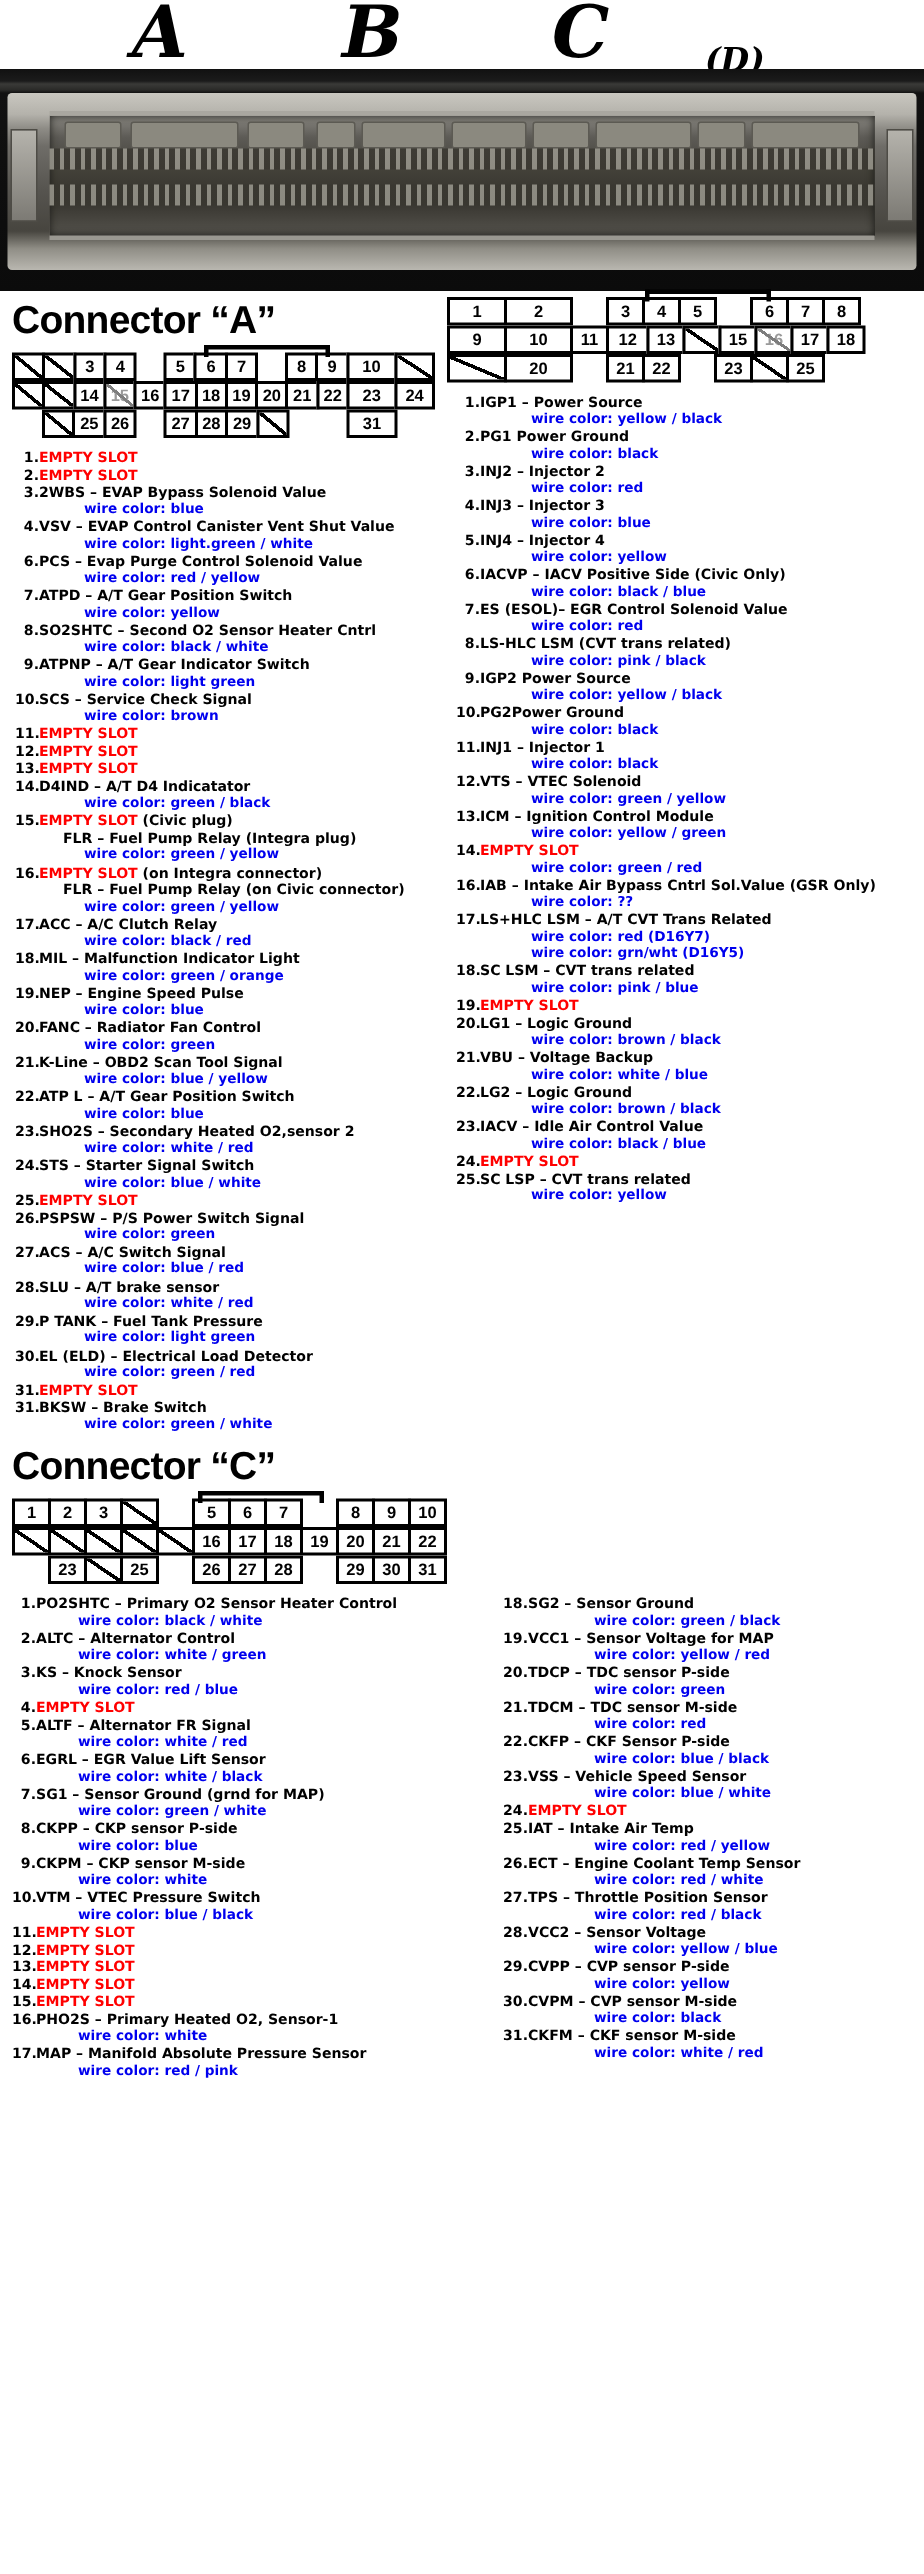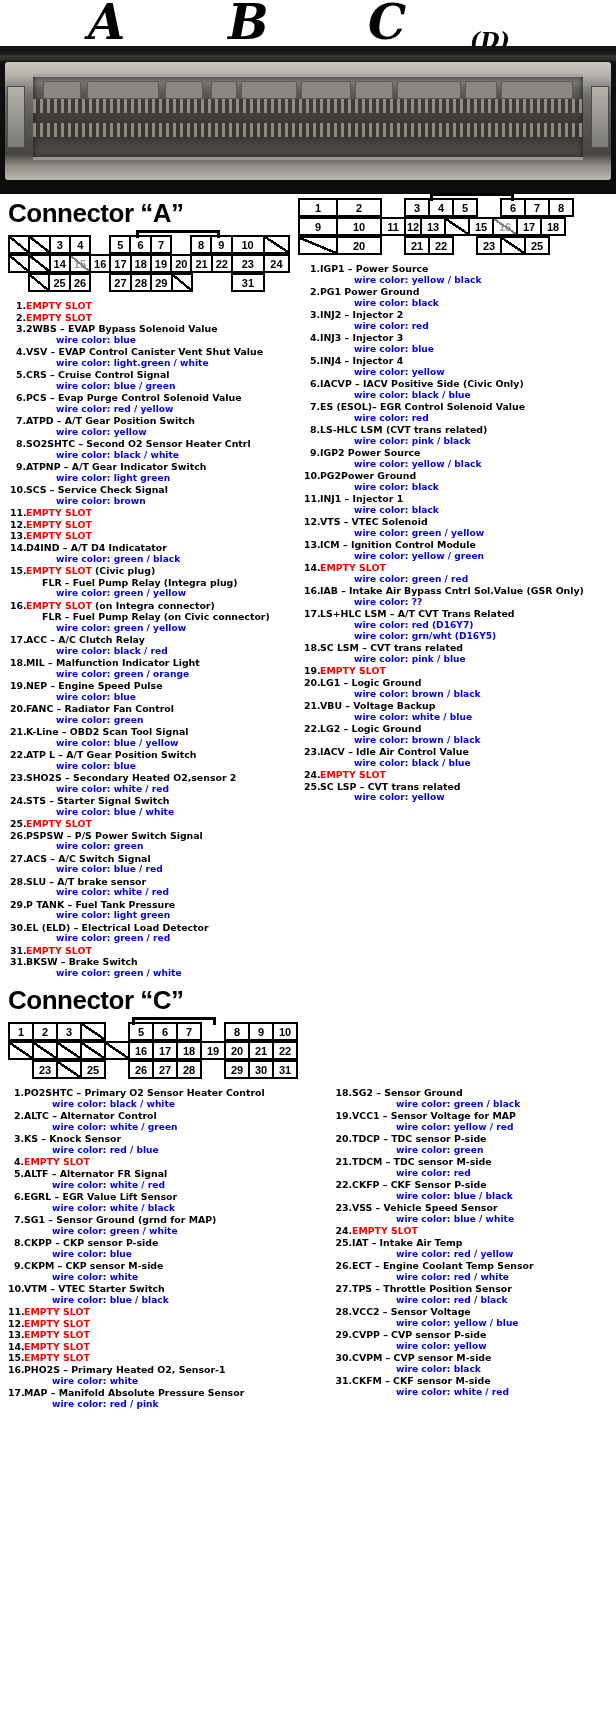--- a/index.html
+++ b/index.html
@@ -196,21 +196,20 @@
             <div class="cell" style="width: 40px;">31</div>
             <div class="cell gap" style="width: 32px;"></div>
           </div>
           <div class="caprail" style="left: 126px; width: 78px; top: -5px;"></div>
         </div>
       <ul class="plist listA" id="listA">
           <li class="pitem"><span class="pnum" style="width: 16px;">1. </span><span class="empty">EMPTY SLOT</span></li>
           <li class="pitem"><span class="pnum" style="width: 16px;">2. </span><span class="empty">EMPTY SLOT</span></li>
           <li class="pitem"><span class="pnum" style="width: 16px;">3. </span><span>2WBS – EVAP Bypass Solenoid Value</span><span class="wc">wire color: blue</span></li>
           <li class="pitem"><span class="pnum" style="width: 16px;">4. </span><span>VSV – EVAP Control Canister Vent Shut Value</span><span class="wc">wire color: light.green / white</span></li>
-          <li class="pitem"><span class="pnum" style="width: 16px;">5. </span><span>CRS – Cruise Control Signal</span><span class="wc">wire color: blue / green</span></li>
           <li class="pitem"><span class="pnum" style="width: 16px;">6. </span><span>PCS – Evap Purge Control Solenoid Value</span><span class="wc">wire color: red / yellow</span></li>
           <li class="pitem"><span class="pnum" style="width: 16px;">7. </span><span>ATPD – A/T Gear Position Switch</span><span class="wc">wire color: yellow</span></li>
           <li class="pitem"><span class="pnum" style="width: 16px;">8. </span><span>SO2SHTC – Second O2 Sensor Heater Cntrl</span><span class="wc">wire color: black / white</span></li>
           <li class="pitem"><span class="pnum" style="width: 16px;">9. </span><span>ATPNP – A/T Gear Indicator Switch</span><span class="wc">wire color: light green</span></li>
           <li class="pitem"><span class="pnum" style="width: 16px;">10. </span><span>SCS – Service Check Signal</span><span class="wc">wire color: brown</span></li>
           <li class="pitem"><span class="pnum" style="width: 16px;">11. </span><span class="empty">EMPTY SLOT</span></li>
           <li class="pitem"><span class="pnum" style="width: 16px;">12. </span><span class="empty">EMPTY SLOT</span></li>
           <li class="pitem"><span class="pnum" style="width: 16px;">13. </span><span class="empty">EMPTY SLOT</span></li>
           <li class="pitem"><span class="pnum" style="width: 16px;">14. </span><span>D4IND – A/T D4 Indicatator</span><span class="wc">wire color: green / black</span></li>
           <li class="pitem"><span class="pnum" style="width: 16px;">15. </span><span class="empty">EMPTY SLOT</span><span> (Civic plug)</span><span class="sub">FLR – Fuel Pump Relay (Integra plug)</span><span class="wc">wire color: green / yellow</span></li>
@@ -245,21 +244,21 @@
             <div class="cell" style="width: 26px;">5</div>
             <div class="cell gap" style="width: 26px;"></div>
             <div class="cell" style="width: 26px;">6</div>
             <div class="cell" style="width: 26px;">7</div>
             <div class="cell" style="width: 26px;">8</div>
           </div>
           <div class="grow">
             <div class="cell" style="width: 40px;">9</div>
             <div class="cell" style="width: 46px;">10</div>
             <div class="cell" style="width: 26px;">11</div>
-            <div class="cell" style="width: 18px;">12</div>
+            <div class="cell" style="width: 29px;">12</div>
             <div class="cell" style="width: 26px;">13</div>
             <div class="cell x" style="width: 26px;"></div>
             <div class="cell" style="width: 26px;">15</div>
             <div class="cell faint xs" style="width: 26px;">16</div>
             <div class="cell" style="width: 26px;">17</div>
             <div class="cell" style="width: 26px;">18</div>
           </div>
           <div class="grow">
             <div class="cell x" style="width: 40px;"></div>
             <div class="cell" style="width: 46px;">20</div>
@@ -355,21 +354,21 @@
           <ul class="plist listC" id="listC1">
             <li class="pitem"><span class="pnum" style="width: 16px;">1. </span><span>PO2SHTC – Primary O2 Sensor Heater Control</span><span class="wc">wire color: black / white</span></li>
             <li class="pitem"><span class="pnum" style="width: 16px;">2. </span><span>ALTC – Alternator Control</span><span class="wc">wire color: white / green</span></li>
             <li class="pitem"><span class="pnum" style="width: 16px;">3. </span><span>KS – Knock Sensor</span><span class="wc">wire color: red / blue</span></li>
             <li class="pitem"><span class="pnum" style="width: 16px;">4. </span><span class="empty">EMPTY SLOT</span></li>
             <li class="pitem"><span class="pnum" style="width: 16px;">5. </span><span>ALTF – Alternator FR Signal</span><span class="wc">wire color: white / red</span></li>
             <li class="pitem"><span class="pnum" style="width: 16px;">6. </span><span>EGRL – EGR Value Lift Sensor</span><span class="wc">wire color: white / black</span></li>
             <li class="pitem"><span class="pnum" style="width: 16px;">7. </span><span>SG1 – Sensor Ground (grnd for MAP)</span><span class="wc">wire color: green / white</span></li>
             <li class="pitem"><span class="pnum" style="width: 16px;">8. </span><span>CKPP – CKP sensor P-side</span><span class="wc">wire color: blue</span></li>
             <li class="pitem"><span class="pnum" style="width: 16px;">9. </span><span>CKPM – CKP sensor M-side</span><span class="wc">wire color: white</span></li>
-            <li class="pitem"><span class="pnum" style="width: 16px;">10. </span><span>VTM – VTEC Starter Switch</span><span class="wc">wire color: blue / black</span></li>
+            <li class="pitem"><span class="pnum" style="width: 16px;">10. </span><span>VTM – VTEC Pressure Switch</span><span class="wc">wire color: blue / black</span></li>
             <li class="pitem"><span class="pnum" style="width: 16px;">11. </span><span class="empty">EMPTY SLOT</span></li>
             <li class="pitem"><span class="pnum" style="width: 16px;">12. </span><span class="empty">EMPTY SLOT</span></li>
             <li class="pitem"><span class="pnum" style="width: 16px;">13. </span><span class="empty">EMPTY SLOT</span></li>
             <li class="pitem"><span class="pnum" style="width: 16px;">14. </span><span class="empty">EMPTY SLOT</span></li>
             <li class="pitem"><span class="pnum" style="width: 16px;">15. </span><span class="empty">EMPTY SLOT</span></li>
             <li class="pitem"><span class="pnum" style="width: 16px;">16. </span><span>PHO2S – Primary Heated O2, Sensor-1</span><span class="wc">wire color: white</span></li>
             <li class="pitem"><span class="pnum" style="width: 16px;">17. </span><span>MAP – Manifold Absolute Pressure Sensor</span><span class="wc">wire color: red / pink</span></li>
           </ul>
         </div>
       <div class="col">

